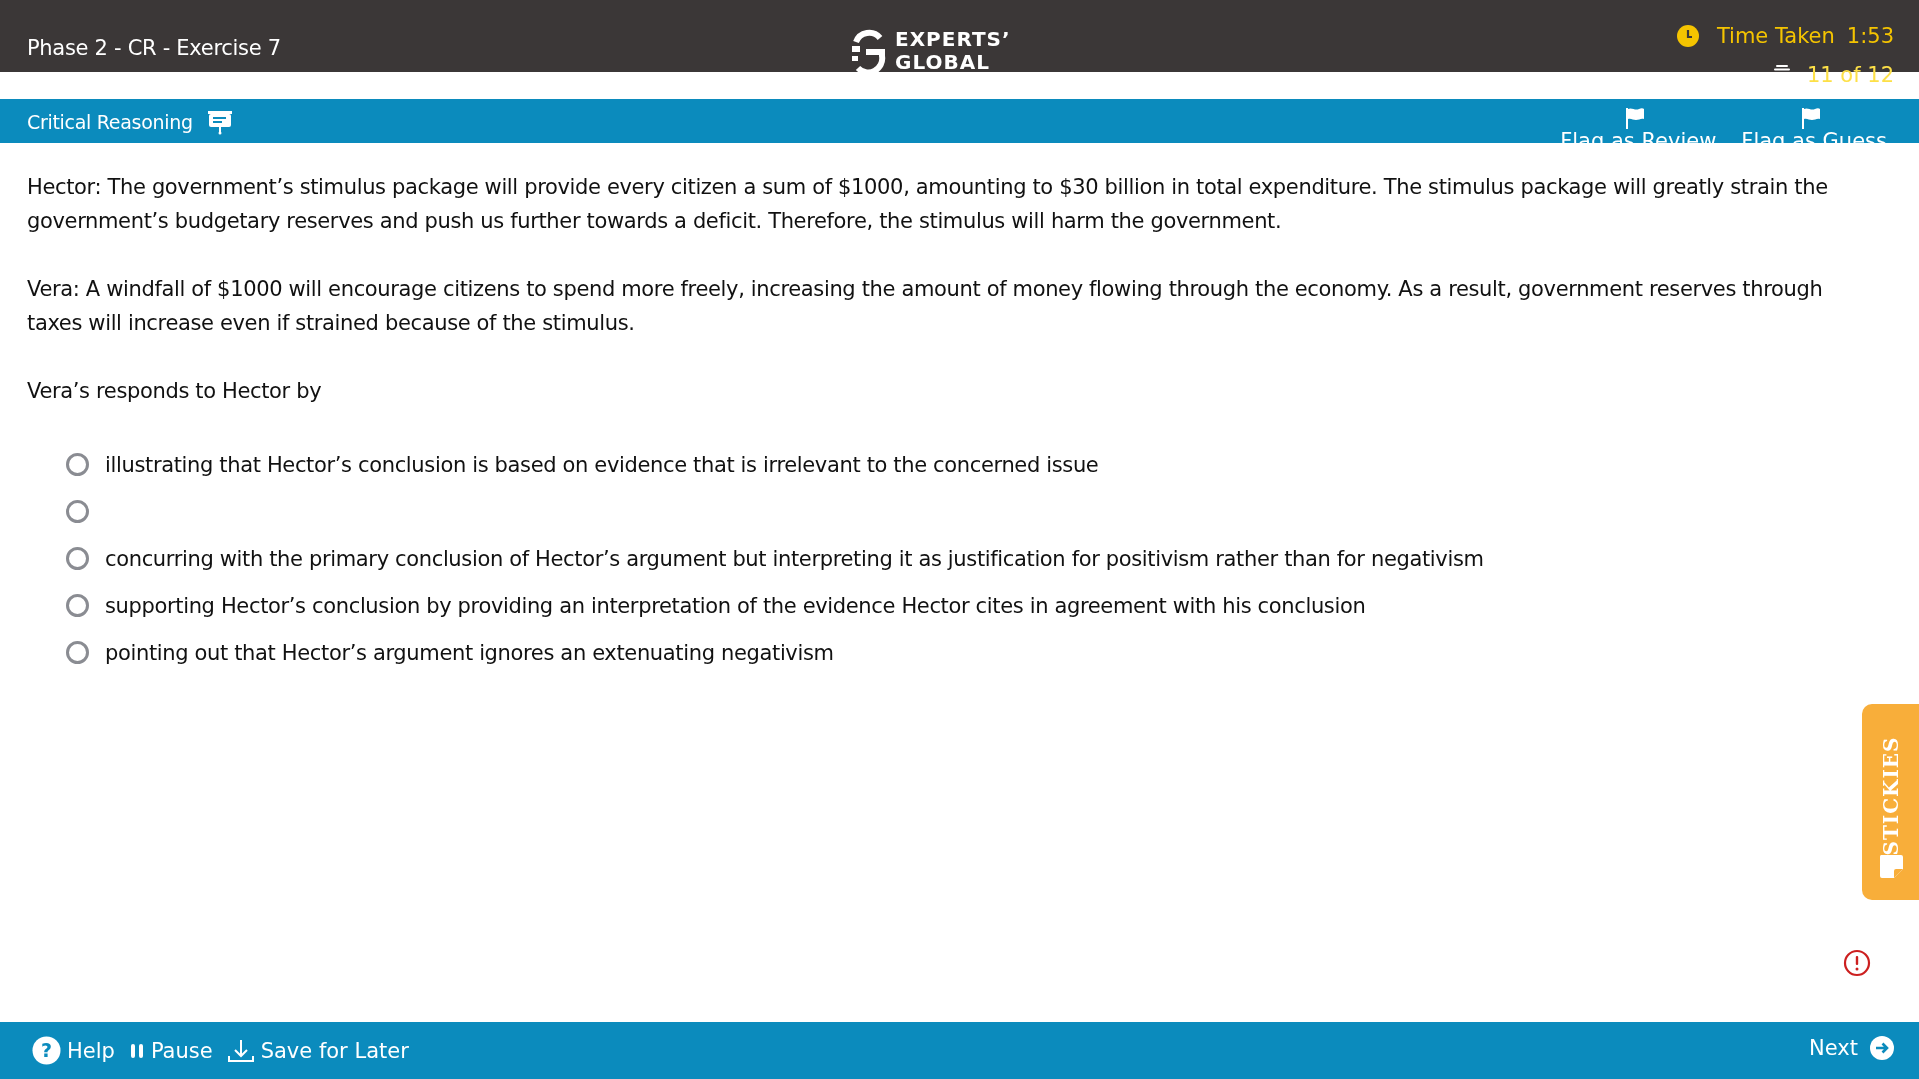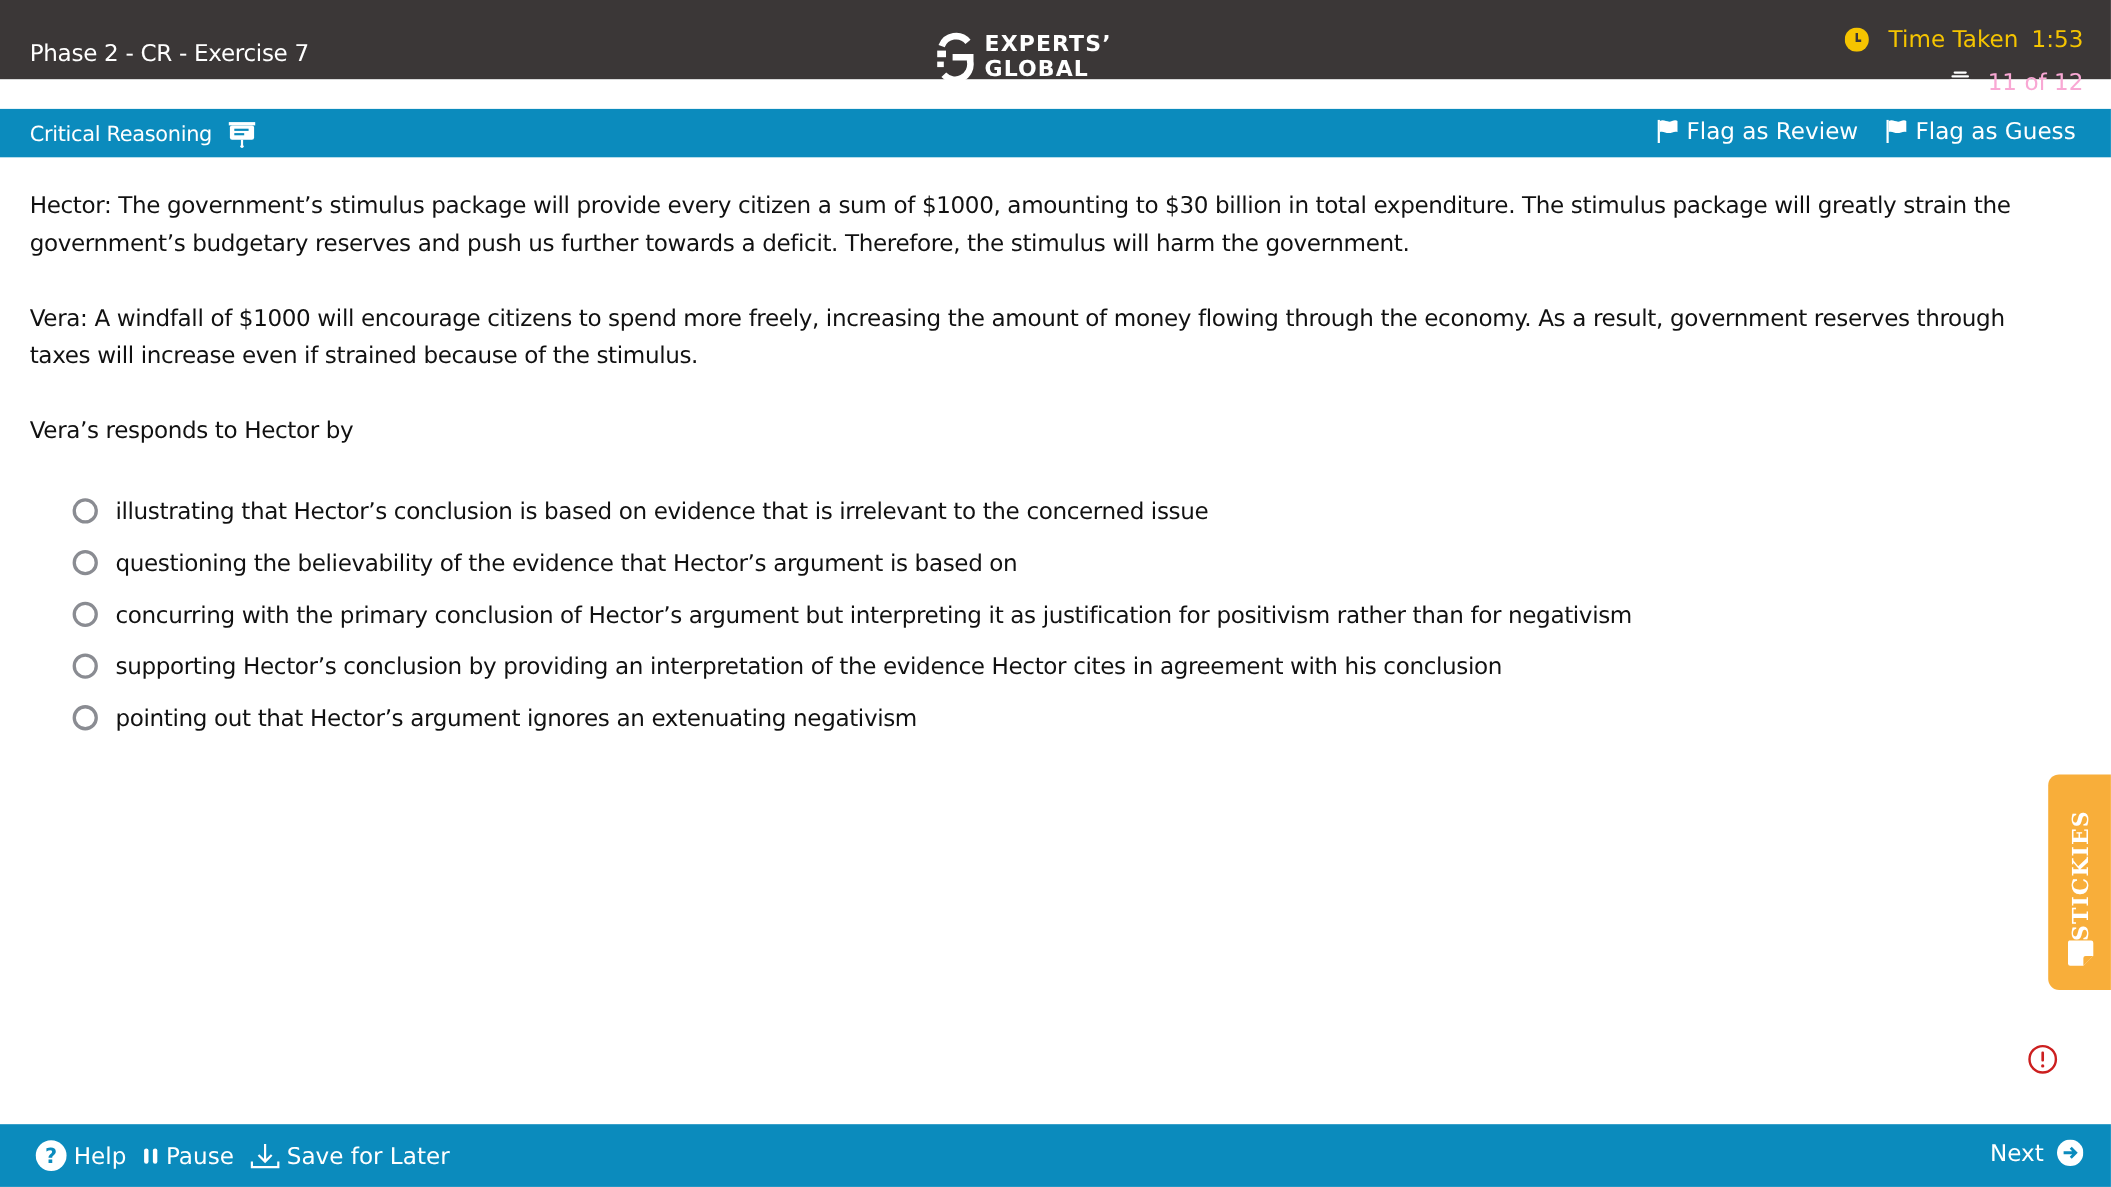--- a/index.html
+++ b/index.html
@@ -7,28 +7,28 @@
   body { font-family: "DejaVu Sans", "Liberation Sans", sans-serif; color: #111; position: relative; }
 
   .topbar { position: absolute; left: 0; top: 0; width: 1919px; height: 72px; background: #3b3737; color: #fff; text-decoration: underline; }
   .topbar .title { position: absolute; left: 27px; top: 36px; font-size: 21px; letter-spacing: -0.3px; }
   .logo { position: absolute; left: 850px; top: 27px; height: 48px; display: flex; align-items: center; }
   .logo svg { width: 36px; height: 46px; }
   .logo .logo-text { margin-left: 9px; font-family: "DejaVu Sans", sans-serif; font-weight: bold; font-size: 20px; line-height: 23px; letter-spacing: 1px; }
   .timer { position: absolute; right: 25px; top: 24px; display: flex; align-items: center; color: #f5c400; font-size: 21px; }
   .timer .clock { width: 22px; height: 22px; margin-right: 18px; }
   .timer .time-val { margin-left: 12px; }
-  .progress { position: absolute; right: 25px; top: 63px; display: flex; align-items: center; font-size: 21px; color: #f9a8d4; }
+  .progress { position: absolute; right: 25px; top: 63px; display: flex; align-items: center; font-size: 21px; color: #fde047; }
   .progress .stack { width: 22px; height: 22px; margin-right: 14px; }
 
   .subbar { position: absolute; left: 0; top: 99px; width: 1919px; height: 44px; background: #0b8bbd; color: #fff; }
   .subbar .section { position: absolute; left: 27px; top: 10px; font-size: 19px; display: flex; align-items: center; letter-spacing: -0.3px; }
   .subbar .section svg { margin-left: 14px; width: 26px; height: 26px; }
   .flags { position: absolute; right: 32px; top: 8px; display: flex; align-items: center; font-size: 21px; }
-  .flag-btn { display: flex; align-items: center; cursor: pointer; }
+  .flag-btn { display: flex; align-items: center; cursor: pointer; flex-direction: column; }
   .flag-btn + .flag-btn { margin-left: 25px; }
   .flag-btn svg { width: 20px; height: 22px; margin-right: 7px; }
 
   .content { position: absolute; left: 27px; top: 170px; width: 1840px; font-size: 21px; line-height: 34px; letter-spacing: -0.35px; color: #111; }
   .content p { margin-bottom: 34px; }
   .question-stem { margin-top: 0; margin-bottom: 33px; }
   .choices { list-style: none; margin-left: 39px; }
   .choice { display: flex; align-items: center; height: 47px; cursor: pointer; }
   .radio { width: 23px; height: 23px; border-radius: 50%; border: 3px solid #8a8c92; margin-right: 16px; flex: none; background: #fff; }
 
@@ -118,21 +118,20 @@
   <p>Hector: The government’s stimulus package will provide every citizen a sum of $1000, amounting to $30 billion in total expenditure. The stimulus package will greatly strain the government’s budgetary reserves and push us further towards a deficit. Therefore, the stimulus will harm the government.</p>
   <p>Vera: A windfall of $1000 will encourage citizens to spend more freely, increasing the amount of money flowing through the economy. As a result, government reserves through taxes will increase even if strained because of the stimulus.</p>
   <div class="question-stem">Vera’s responds to Hector by</div>
   <ul class="choices">
     <li class="choice">
       <span class="radio"></span>
       <span>illustrating that Hector’s conclusion is based on evidence that is irrelevant to the concerned issue</span>
     </li>
     <li class="choice">
       <span class="radio"></span>
-      <span>questioning the believability of the evidence that Hector’s argument is based on</span>
     </li>
     <li class="choice">
       <span class="radio"></span>
       <span>concurring with the primary conclusion of Hector’s argument but interpreting it as justification for positivism rather than for negativism</span>
     </li>
     <li class="choice">
       <span class="radio"></span>
       <span>supporting Hector’s conclusion by providing an interpretation of the evidence Hector cites in agreement with his conclusion</span>
     </li>
     <li class="choice">

